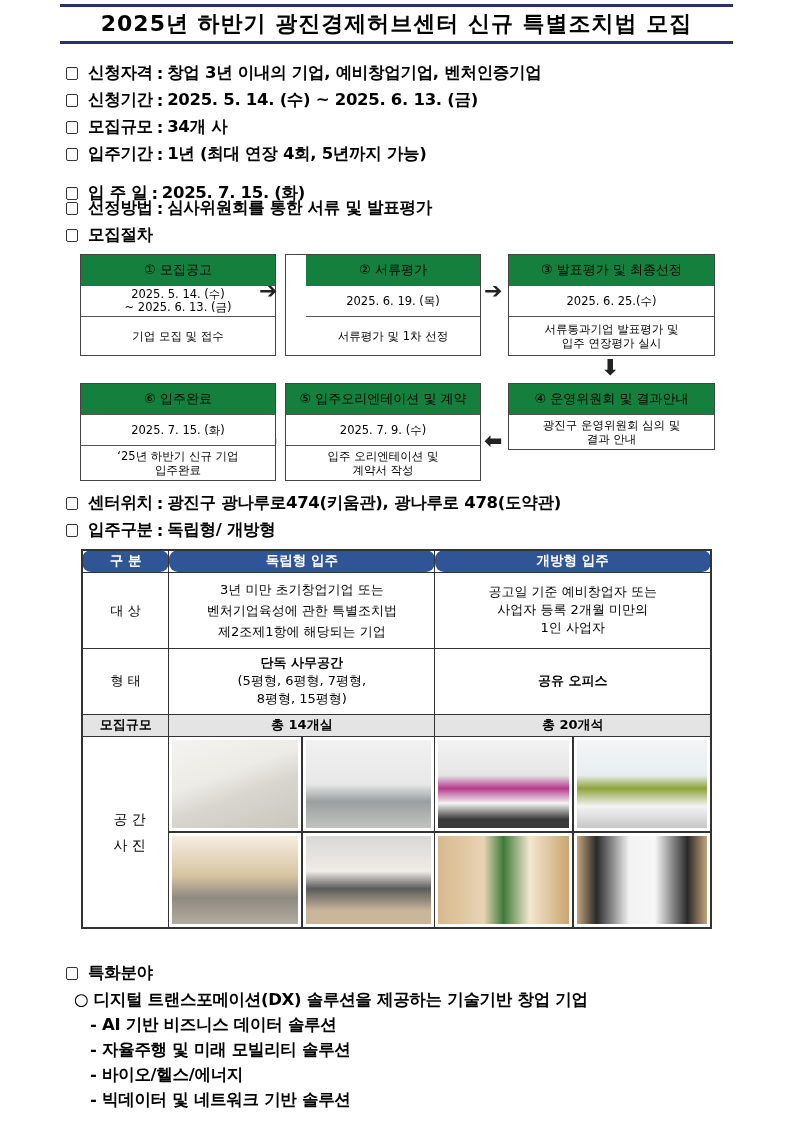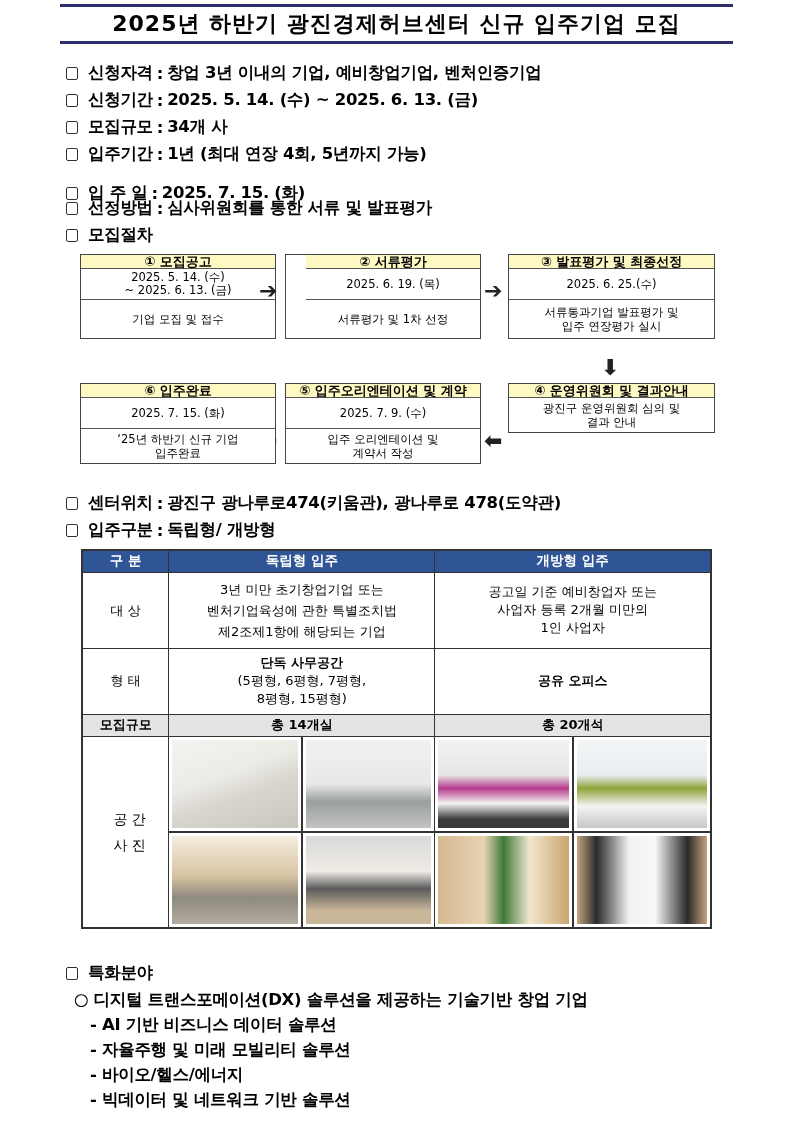--- a/index.html
+++ b/index.html
@@ -9,29 +9,29 @@
   .title-wrap { position: absolute; left: 60px; top: 4px; width: 673px; height: 40px;
     border-top: 3px solid #2f2f6e; border-bottom: 3px solid #2f2f6e;
     display: flex; align-items: center; justify-content: center; }
   .title { font-family: "DejaVu Sans", sans-serif; font-weight: bold; font-size: 22px; letter-spacing: 1px; }
 
   .sec { position: absolute; left: 66px; font-weight: bold; font-size: 16.5px; display: flex; align-items: center; white-space: nowrap; letter-spacing: -0.3px; }
   .box { display: inline-block; width: 12px; height: 13px; border: 1.3px solid #333; border-radius: 2px; margin-right: 10px; }
   .sec .lbl { margin-right: 4px; }
 
   .step { position: absolute; width: 196px; border: 1.5px solid #444; background: #fff; }
-  .step .hd { height: 14px; background: #fef9c3; border-bottom: 1px solid #555; display: flex; align-items: center; justify-content: center; font-weight: bold; font-size: 13px; }
+  .step .hd { height: 31px; background: #15803d; border-bottom: 1px solid #555; display: flex; align-items: center; justify-content: center; font-weight: normal; font-size: 13px; }
   .step .dt { height: 31px; border-bottom: 1px solid #555; display: flex; align-items: center; justify-content: center; text-align: center; font-size: 11.5px; line-height: 13px; }
   .step .ds { height: 38px; display: flex; align-items: center; justify-content: center; text-align: center; font-size: 11.5px; line-height: 14px; }
   .arrow { position: absolute; font-size: 22px; font-weight: bold; color: #222; line-height: 1; }
 
   table.units { position: absolute; left: 81px; top: 549px; width: 631px; border-collapse: collapse; font-size: 13px; }
   table.units td, table.units th { border: 1px solid #333; text-align: center; vertical-align: middle; }
   table.units { border: 2px solid #333; }
-  table.units th { background: #2f5597; color: #fff; font-weight: bold; height: 22px; font-size: 13.5px; }
+  table.units th { background: #2f5597; color: #fff; font-weight: bold; height: 22px; font-size: 13.5px; border-radius: 9px; }
   .row-target td { height: 76px; line-height: 21px; }
   .row-type td { height: 66px; line-height: 18px; margin-top: 8px; }
   .row-scale td { background: #e4e4e4; font-weight: bold; height: 22px; }
   .row-photo td { height: 190px; padding: 0; }
   .photos { display: grid; grid-template-columns: 1fr 1fr; grid-template-rows: 1fr 1fr; gap: 2px; background: #333; height: 190px; }
   .photo { position: relative; overflow: hidden; background: #fff; padding: 3px; }
   .photo .img { width: 100%; height: 100%; }
 
   .p1 { background: linear-gradient(160deg, #f4f3ef 0%, #ecebe6 40%, #d9d6cf 60%, #c9c6bd 100%); }
   .p2 { background: linear-gradient(180deg, #f1f1f1 0%, #e8e8e8 50%, #9aa09f 70%, #c3c3c0 100%); }
@@ -41,21 +41,21 @@
   .p6 { background: linear-gradient(180deg, #f3f5f6 0%, #e8eef0 40%, #8ea33a 55%, #f4f4f4 75%, #c7c7c7 100%); }
   .p7 { background: linear-gradient(90deg, #d7b98f 0%, #e8d3b3 35%, #3e7b3a 50%, #f3e6cf 70%, #caa56f 100%); }
   .p8 { background: linear-gradient(90deg, #c3a47d 0%, #2a2a2a 15%, #f2f2f2 40%, #f7f7f7 60%, #2a2a2a 85%, #c3a47d 100%); }
 
   .tx { position: absolute; font-weight: bold; font-size: 16.5px; white-space: nowrap; letter-spacing: -0.3px; text-align: center; }
 </style>
 </head>
 <body>
 
 <div class="title-wrap">
-  <div class="title">2025년 하반기 광진경제허브센터 신규 입주기업 모집</div>
+  <div class="title">2025년 하반기 광진경제허브센터 신규 특별조치법 모집</div>
 </div>
 
 <div class="sec" style="top:62px">
   <span class="box"></span>
   <span class="lbl">신청자격</span>
   <span class="lbl">:</span>
   <span>창업 3년 이내의 기업, 예비창업기업, 벤처인증기업</span>
 </div>
 <div class="sec" style="top:89px">
   <span class="box"></span>

